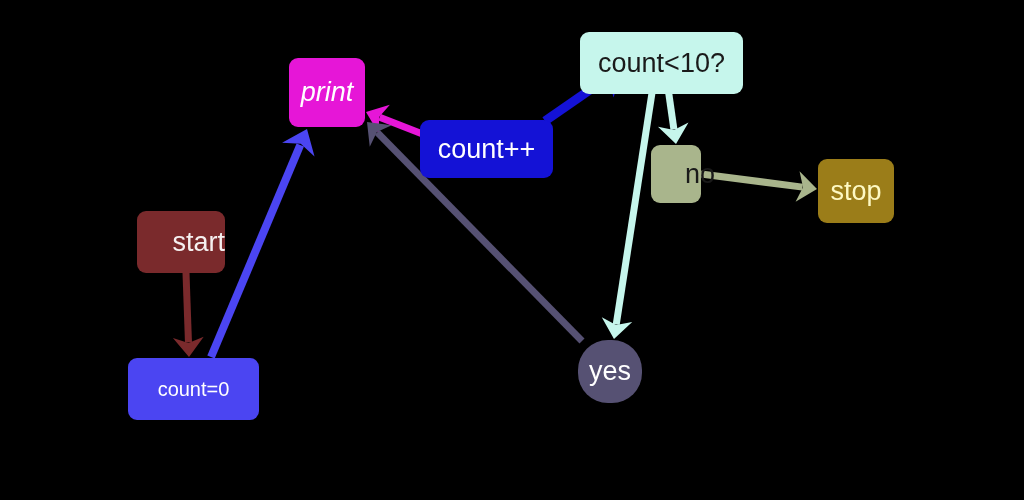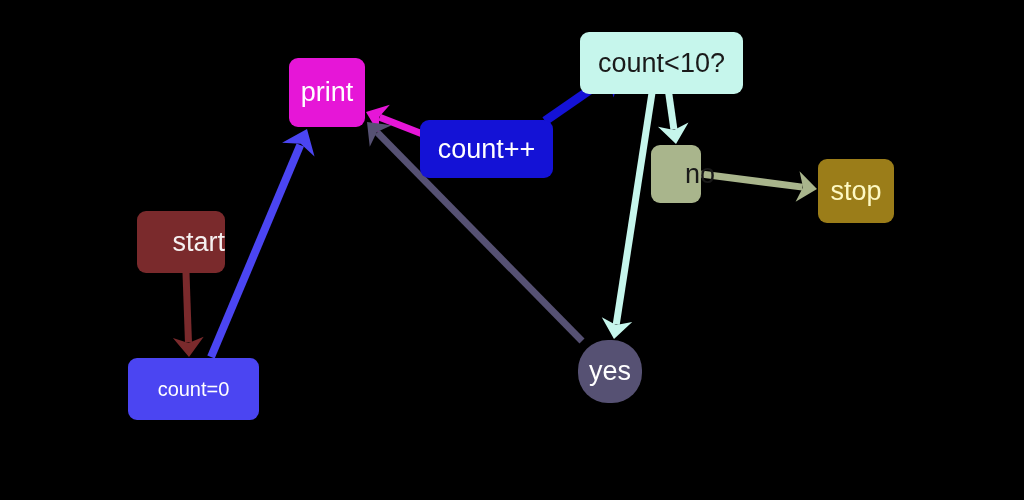--- a/index.html
+++ b/index.html
@@ -81,21 +81,21 @@
         <polygon points="367,122 391.72031554828766,125.19781162564118 376.8863015051207,132.07023269591363 369.7416330770476,146.7750569741189" fill="#565173"></polygon>
       </g>
     </svg>
   <div id="node-layer">
       <div class="node" style="left: 137px; top: 211px; width: 88px; height: 62px; background: rgb(122, 42, 44); color: rgb(245, 240, 240); font-size: 27px; justify-content: flex-end;">
         <span class="node-label">start</span>
       </div>
       <div class="node" style="left: 128px; top: 358px; width: 131px; height: 62px; background: rgb(75, 69, 242); color: rgb(255, 255, 255); font-size: 20px;">
         <span class="node-label">count=0</span>
       </div>
-      <div class="node" style="left: 289px; top: 58px; width: 76px; height: 69px; background: rgb(230, 22, 215); color: rgb(255, 255, 255); font-size: 27px;">
+      <div class="node" style="left: 289px; top: 58px; width: 76px; height: 69px; background: rgb(230, 22, 215); color: rgb(255, 255, 255); font-size: 27px; font-style: italic;">
         <span class="node-label">print</span>
       </div>
       <div class="node" style="left: 420px; top: 120px; width: 133px; height: 58px; background: rgb(20, 18, 214); color: rgb(255, 255, 255); font-size: 27px;">
         <span class="node-label">count++</span>
       </div>
       <div class="node" style="left: 580px; top: 4px; width: 163px; height: 62px; background: rgb(198, 246, 236); color: rgb(26, 26, 26); font-size: 27px; margin-top: 28px;">
         <span class="node-label">count&lt;10?</span>
       </div>
       <div class="node" style="left: 651px; top: 145px; width: 50px; height: 58px; background: rgb(169, 181, 140); color: rgb(26, 26, 26); font-size: 27px; padding-left: 48px;">
         <span class="node-label">no</span>

